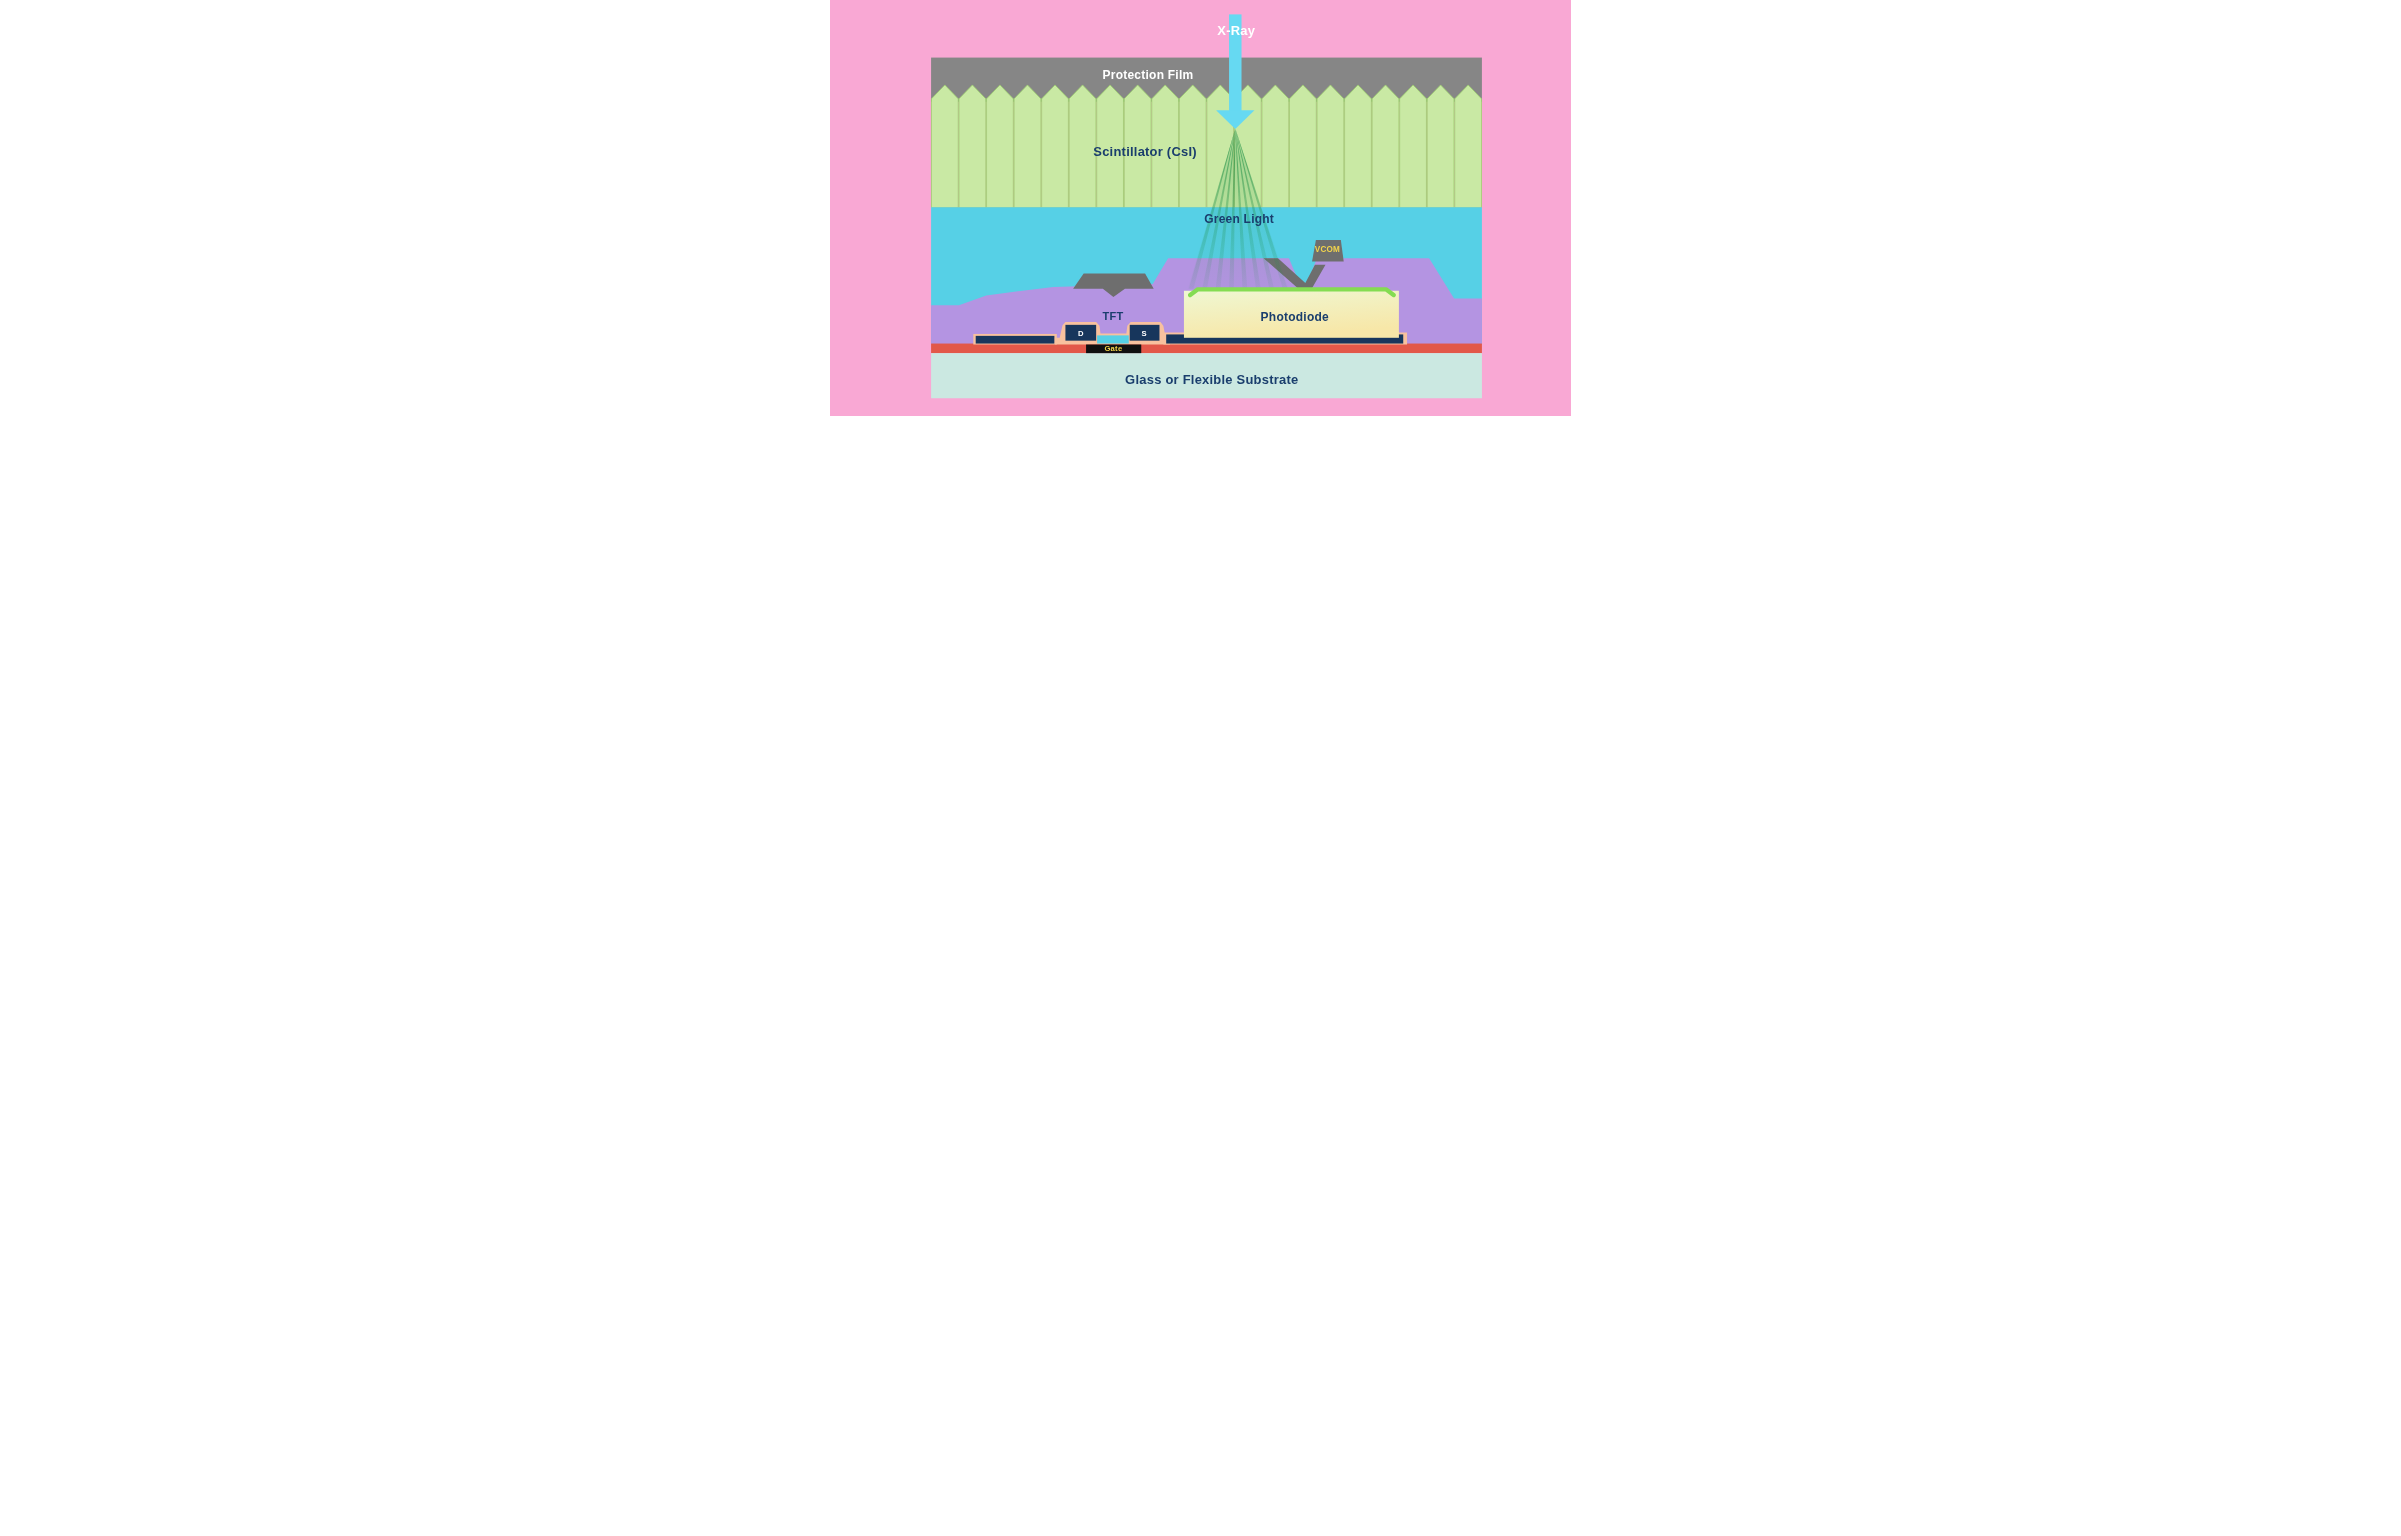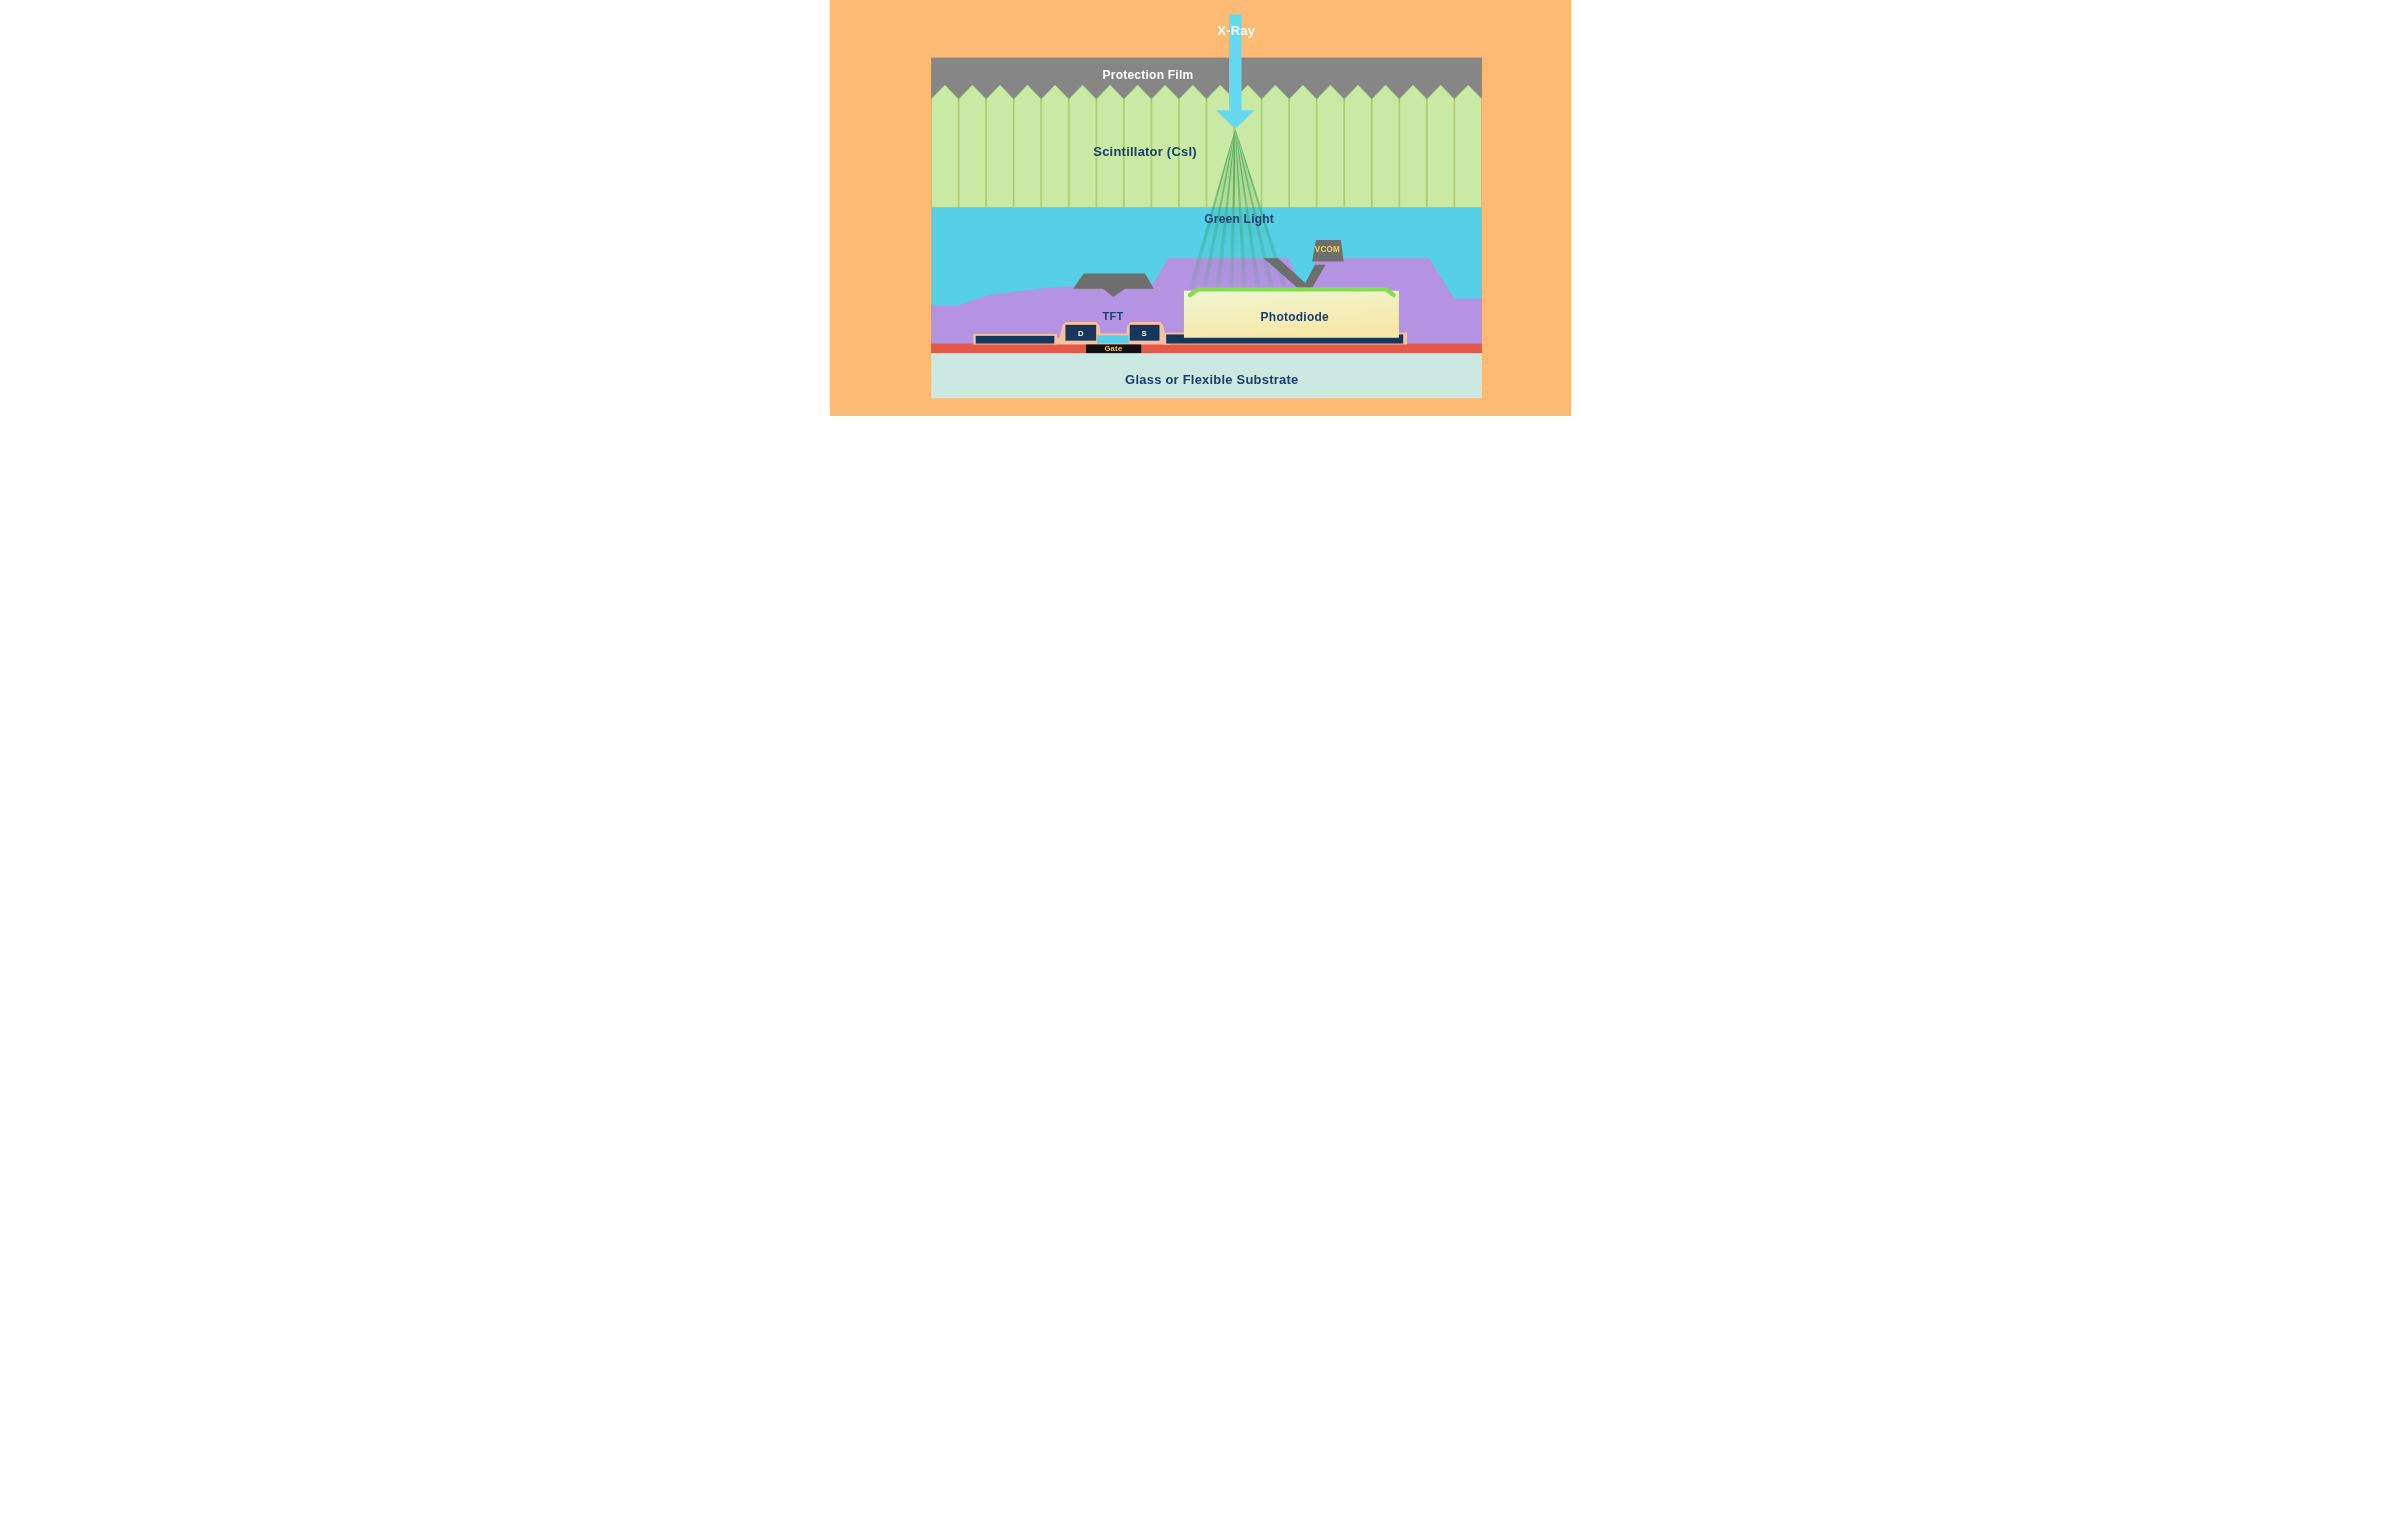--- a/index.html
+++ b/index.html
@@ -1,17 +1,17 @@
 <!DOCTYPE html>
 <html style="font-size:7.7px"><head>
 <meta charset="utf-8">
 <style>
   html,body{margin:0;padding:0;background:#ffffff;}
   body{display:flex;justify-content:center;font-family:"Liberation Sans",sans-serif;}
-  .stage{position:relative;width:741px;height:416px;background:#fdba74;overflow:hidden;}
+  .stage{position:relative;width:741px;height:416px;background:#f9a8d4;overflow:hidden;}
   .stage svg{position:absolute;left:0;top:0;width:100%;height:100%;}
   .lbl{font-family:"Liberation Sans",sans-serif;font-weight:bold;letter-spacing:0.5px;}
 </style>
 </head>
 <body>
 
 <div class="stage">
 <svg viewBox="0 0 1543 867">
   <defs>
     <linearGradient id="pdGrad" x1="0" y1="0" x2="0.35" y2="1">

